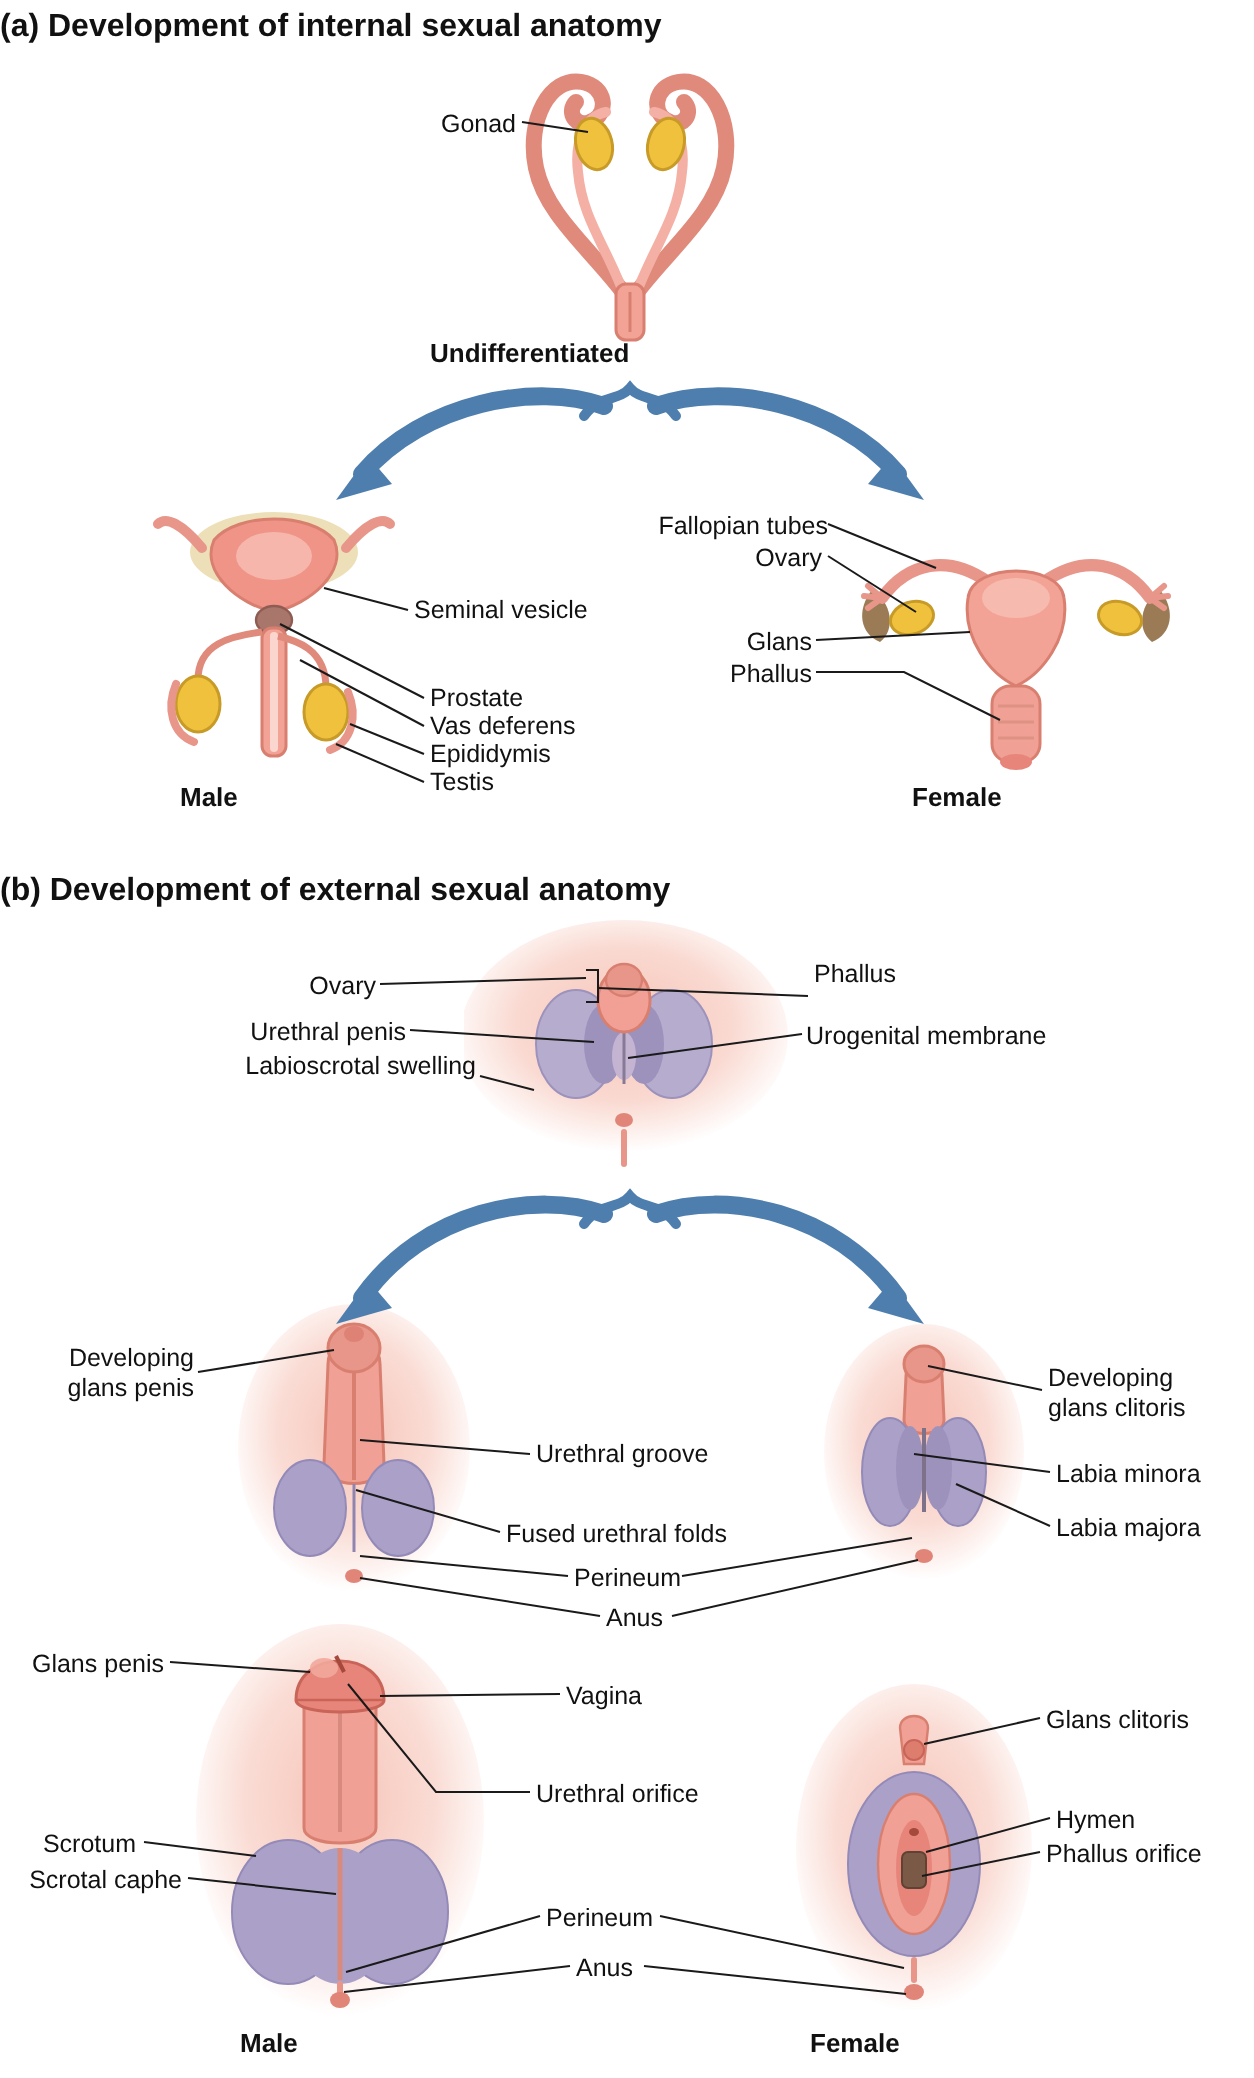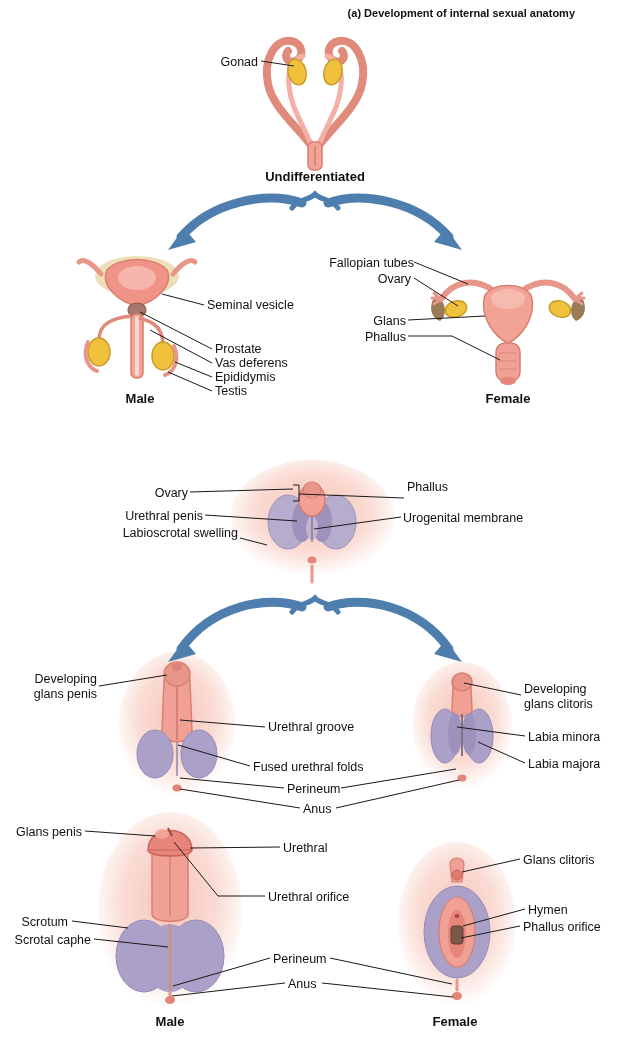--- a/index.html
+++ b/index.html
@@ -9,23 +9,23 @@
     font-family:"Liberation Sans", sans-serif;
     color:#111;
   }
   .illu { position:absolute; z-index:1; }
   .overlay { position:absolute; left:0; top:0; z-index:2; pointer-events:none; }
   .lbl {
     position:absolute; z-index:3;
     font-size:12.5px; line-height:15px; color:#111;
   }
   .bold { font-weight:bold; font-size:13px; }
-  .title { font-weight:bold; font-size:11px; text-align:right; width:575px; left:0; }
+  .title { font-weight:bold; font-size:16px; text-align:left; width:575px; left:0; }
   .right { text-align:right; }
-  .center { text-align:center; }
+  .center { text-align:left; }
   .pre { white-space:pre-line; }
   .arrow { stroke:var(--arrow_blue,#4E7EAE); fill:none; stroke-width:9; stroke-linecap:round; }
   .arrow-brace { stroke:var(--arrow_blue,#4E7EAE); fill:none; stroke-width:5; stroke-linecap:round; }
   .arrowhead { fill:var(--arrow_blue,#4E7EAE); }
   .leaders line, .leaders polyline { stroke:#1a1a1a; stroke-width:1; fill:none; }
 </style>
 </head>
 <body>
 
 <div id="page">
@@ -248,39 +248,40 @@
   <div class="lbl" style="left:215px;top:370px">Epididymis</div>
   <div class="lbl" style="left:215px;top:384px">Testis</div>
   <div class="lbl bold center" style="left:90px;top:391px;width:100px">Male</div>
 
   <div class="lbl right" style="left:310px;top:256px;width:104px">Fallopian tubes</div>
   <div class="lbl right" style="left:330px;top:272px;width:81px">Ovary</div>
   <div class="lbl right" style="left:330px;top:314px;width:76px">Glans</div>
   <div class="lbl right" style="left:330px;top:330px;width:76px">Phallus</div>
   <div class="lbl bold center" style="left:456px;top:391px;width:104px">Female</div>
 
+  <div class="lbl title" style="top:438px">(b) Development of external sexual anatomy</div>
   <div class="lbl right" style="left:130px;top:486px;width:58px">Ovary</div>
   <div class="lbl" style="left:407px;top:480px">Phallus</div>
   <div class="lbl right" style="left:117px;top:509px;width:86px">Urethral penis</div>
   <div class="lbl" style="left:403px;top:511px">Urogenital membrane</div>
   <div class="lbl right" style="left:105px;top:526px;width:133px">Labioscrotal swelling</div>
 
   <div class="lbl right pre" style="left:14px;top:672px;width:83px">Developing
 glans penis</div>
   <div class="lbl" style="left:268px;top:720px">Urethral groove</div>
   <div class="lbl pre" style="left:524px;top:682px;width:95px">Developing
 glans clitoris</div>
   <div class="lbl" style="left:528px;top:730px">Labia minora</div>
   <div class="lbl" style="left:253px;top:760px">Fused urethral folds</div>
   <div class="lbl" style="left:528px;top:757px">Labia majora</div>
   <div class="lbl" style="left:287px;top:782px">Perineum</div>
   <div class="lbl" style="left:303px;top:802px">Anus</div>
 
   <div class="lbl right" style="left:10px;top:825px;width:72px">Glans penis</div>
-  <div class="lbl" style="left:283px;top:841px">Urethral</div>
+  <div class="lbl" style="left:283px;top:841px">Vagina</div>
   <div class="lbl" style="left:523px;top:853px">Glans clitoris</div>
   <div class="lbl" style="left:268px;top:890px">Urethral orifice</div>
   <div class="lbl right" style="left:10px;top:915px;width:58px">Scrotum</div>
   <div class="lbl" style="left:528px;top:903px">Hymen</div>
   <div class="lbl right" style="left:6px;top:933px;width:85px">Scrotal caphe</div>
   <div class="lbl" style="left:523px;top:920px">Phallus orifice</div>
   <div class="lbl" style="left:273px;top:952px">Perineum</div>
   <div class="lbl" style="left:288px;top:977px">Anus</div>
   <div class="lbl bold center" style="left:120px;top:1014px;width:100px">Male</div>
   <div class="lbl bold center" style="left:405px;top:1014px;width:100px">Female</div>

